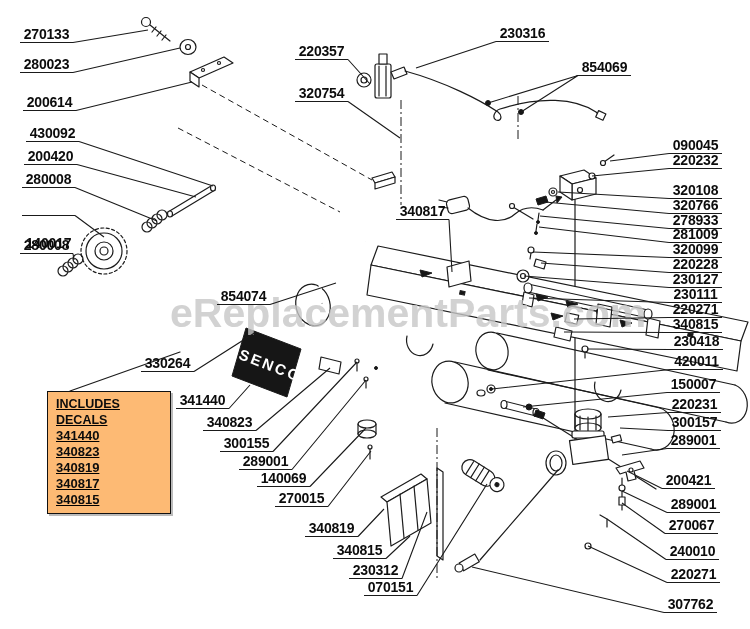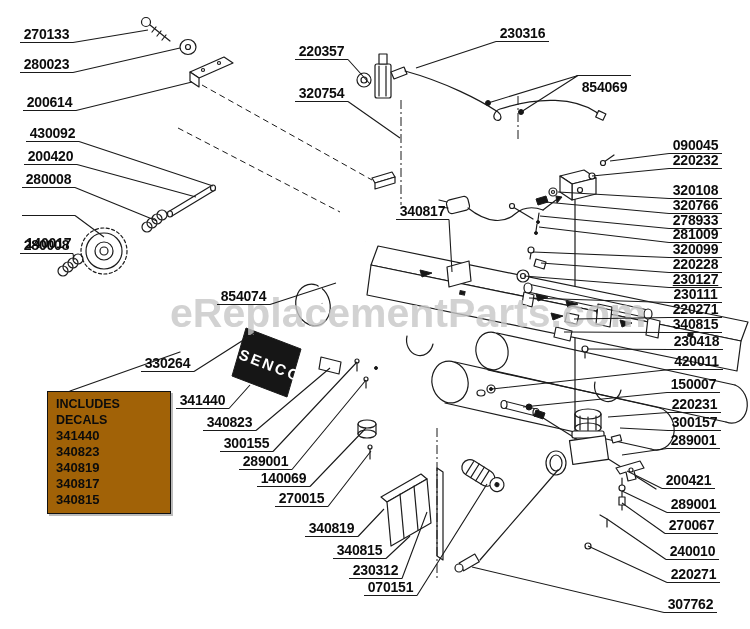--- a/index.html
+++ b/index.html
@@ -8,22 +8,22 @@
   svg{position:absolute;left:0;top:0;}
   #diagram{z-index:1;}
   #watermark{position:absolute;left:170px;top:290px;z-index:2;
     font-size:41px;font-weight:bold;color:#c7c7c7;opacity:.8;letter-spacing:0px;
     white-space:nowrap;}
   #leaders{z-index:3;}
   #labels{position:absolute;left:0;top:0;width:750px;height:629px;z-index:4;pointer-events:none;}
   .plabel{position:absolute;font-size:14px;font-weight:bold;color:#0c0c0c;
     text-align:center;line-height:14px;letter-spacing:-0.2px;white-space:nowrap;}
   #decals-box{position:absolute;left:47px;top:391px;width:108px;z-index:4;
-    border:1.6px solid #111;background:#a16207;padding:4px 6px 5px 8px;
-    box-shadow:2px 2px 0 #bbb;}
+    border:1.6px solid #111;background:#fdba74;padding:4px 6px 5px 8px;
+    box-shadow:2px 2px 0 #bbb;text-decoration:underline;}
   #decals-box .title{font-size:12.5px;font-weight:bold;color:#0c0c0c;line-height:16px;}
   #decals-box .item{font-size:13px;font-weight:bold;color:#0c0c0c;line-height:16px;}
   .leader{stroke:#1a1a1a;stroke-width:1.1;fill:none;}
   .ln{stroke:#1b1b1b;stroke-width:1.2;fill:none;stroke-linecap:round;stroke-linejoin:round;}
   .fw{stroke:#1b1b1b;stroke-width:1.2;fill:#ffffff;stroke-linejoin:round;}
   .fb{stroke:#1b1b1b;stroke-width:1;fill:#161616;}
   .dash{stroke:#1b1b1b;stroke-width:1;fill:none;stroke-dasharray:6 4;}
   .dashdot{stroke:#1b1b1b;stroke-width:1;fill:none;stroke-dasharray:9 3 2 3;}
 </style>
 </head>
@@ -305,21 +305,21 @@
       <div class="plabel" style="left: 23px; top: 57px; width: 47px;">280023</div>
       <div class="plabel" style="left: 26px; top: 95px; width: 47px;">200614</div>
       <div class="plabel" style="left: 29px; top: 126px; width: 47px;">430092</div>
       <div class="plabel" style="left: 27px; top: 149px; width: 47px;">200420</div>
       <div class="plabel" style="left: 25px; top: 172px; width: 47px;">280008</div>
       <div class="plabel" style="left: 25px; top: 200px; width: 47px; margin-top: 36px;">140017</div>
       <div class="plabel" style="left: 23px; top: 238px; width: 47px;">280008</div>
       <div class="plabel" style="left: 298px; top: 44px; width: 47px;">220357</div>
       <div class="plabel" style="left: 298px; top: 86px; width: 47px;">320754</div>
       <div class="plabel" style="left: 499px; top: 26px; width: 47px;">230316</div>
-      <div class="plabel" style="left: 581px; top: 60px; width: 47px; margin-top: 20px;">854069</div>
+      <div class="plabel" style="left: 581px; top: 60px; width: 47px;">854069</div>
       <div class="plabel" style="left: 399px; top: 204px; width: 47px;">340817</div>
       <div class="plabel" style="left: 220px; top: 289px; width: 47px;">854074</div>
       <div class="plabel" style="left: 144px; top: 356px; width: 47px;">330264</div>
       <div class="plabel" style="left: 179px; top: 393px; width: 47px;">341440</div>
       <div class="plabel" style="left: 206px; top: 415px; width: 47px;">340823</div>
       <div class="plabel" style="left: 223px; top: 436px; width: 47px;">300155</div>
       <div class="plabel" style="left: 242px; top: 454px; width: 47px;">289001</div>
       <div class="plabel" style="left: 260px; top: 471px; width: 47px;">140069</div>
       <div class="plabel" style="left: 278px; top: 491px; width: 47px;">270015</div>
       <div class="plabel" style="left: 308px; top: 521px; width: 47px;">340819</div>
@@ -327,21 +327,21 @@
       <div class="plabel" style="left: 352px; top: 563px; width: 47px;">230312</div>
       <div class="plabel" style="left: 367px; top: 580px; width: 47px;">070151</div>
       <div class="plabel" style="left: 672px; top: 138px; width: 47px;">090045</div>
       <div class="plabel" style="left: 672px; top: 153px; width: 47px;">220232</div>
       <div class="plabel" style="left: 672px; top: 183px; width: 47px;">320108</div>
       <div class="plabel" style="left: 672px; top: 198px; width: 47px;">320766</div>
       <div class="plabel" style="left: 672px; top: 213px; width: 47px;">278933</div>
       <div class="plabel" style="left: 672px; top: 227px; width: 47px; text-align: center;">281009</div>
       <div class="plabel" style="left: 672px; top: 242px; width: 47px;">320099</div>
       <div class="plabel" style="left: 672px; top: 257px; width: 47px; text-align: center;">220228</div>
-      <div class="plabel" style="left: 672px; top: 272px; width: 47px; text-decoration: underline;">230127</div>
+      <div class="plabel" style="left: 672px; top: 272px; width: 47px;">230127</div>
       <div class="plabel" style="left: 672px; top: 287px; width: 47px;">230111</div>
       <div class="plabel" style="left: 672px; top: 302px; width: 47px;">220271</div>
       <div class="plabel" style="left: 672px; top: 317px; width: 47px;">340815</div>
       <div class="plabel" style="left: 673px; top: 334px; width: 47px;">230418</div>
       <div class="plabel" style="left: 673px; top: 354px; width: 47px;">420011</div>
       <div class="plabel" style="left: 670px; top: 377px; width: 47px;">150007</div>
       <div class="plabel" style="left: 671px; top: 397px; width: 47px;">220231</div>
       <div class="plabel" style="left: 671px; top: 415px; width: 47px;">300157</div>
       <div class="plabel" style="left: 670px; top: 433px; width: 47px;">289001</div>
       <div class="plabel" style="left: 665px; top: 473px; width: 47px;">200421</div>

